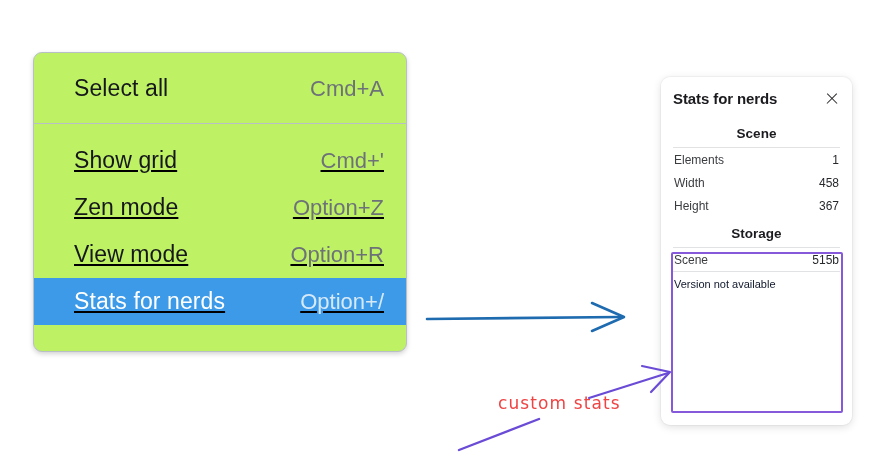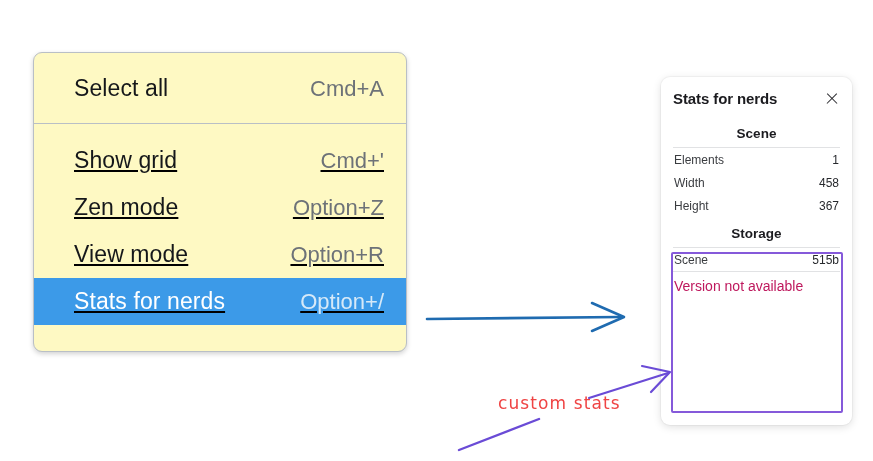--- a/index.html
+++ b/index.html
@@ -16,21 +16,21 @@
     -webkit-font-smoothing: antialiased;
   }
 
   
   #context-menu {
     position: absolute;
     left: 33px;
     top: 52px;
     width: 374px;
     height: 300px;
-    background: #fef9c3;
+    background: #bef264;
     border: 1px solid #b9bfc6;
     border-radius: 9px;
     box-shadow: 0 2px 5px rgba(0,0,0,0.18);
     box-sizing: border-box;
     overflow: hidden;
   }
   .menu-group-top {
     padding-top: 12px;
     padding-bottom: 11px;
   }
@@ -131,22 +131,22 @@
     display: flex;
     justify-content: space-between;
     align-items: baseline;
     font-size: 12px;
     color: #36383c;
     padding: 5px 3px 4px 3px;
   }
   .stat-row .k { color: #3a3c40; }
   .stat-row .v { color: #27292d; }
   .single-row {
-    font-size: 14px;
-    color: #be185d;
+    font-size: 11px;
+    color: #0f172a;
     padding: 6px 3px 4px 3px;
     text-align: left;
   }
 
   
   #custom-stats-box {
     position: absolute;
     left: 671px;
     top: 252px;
     width: 172px;

